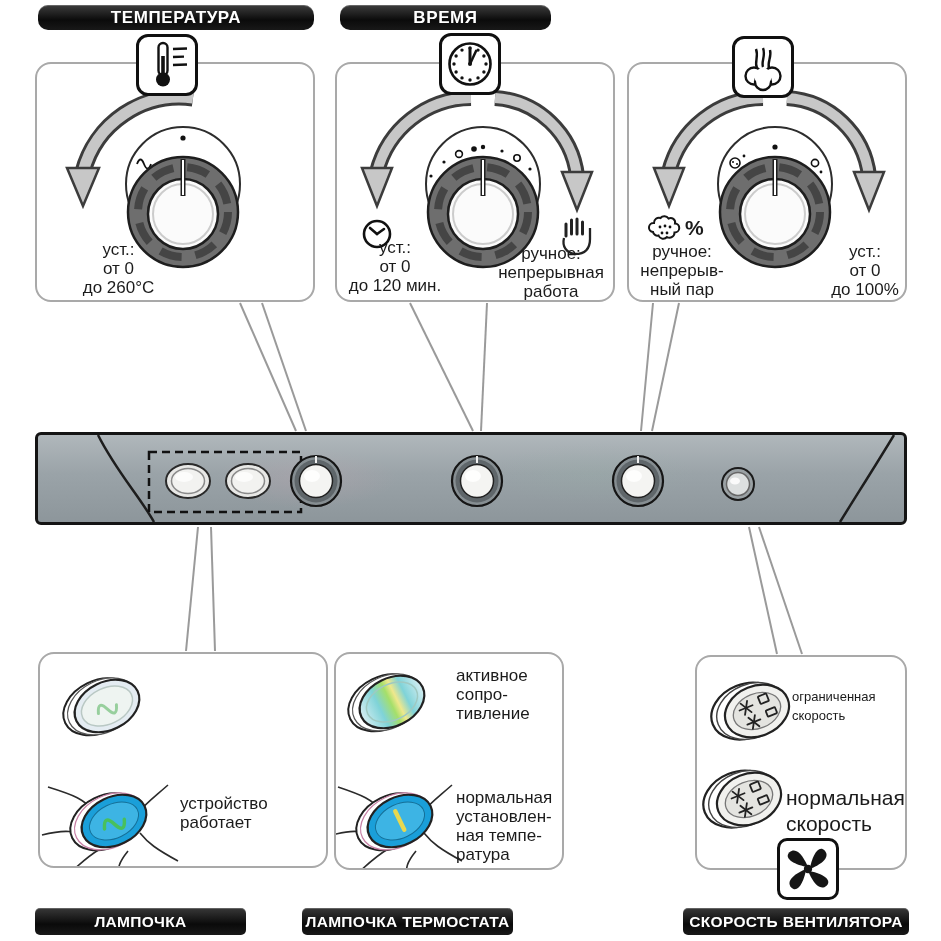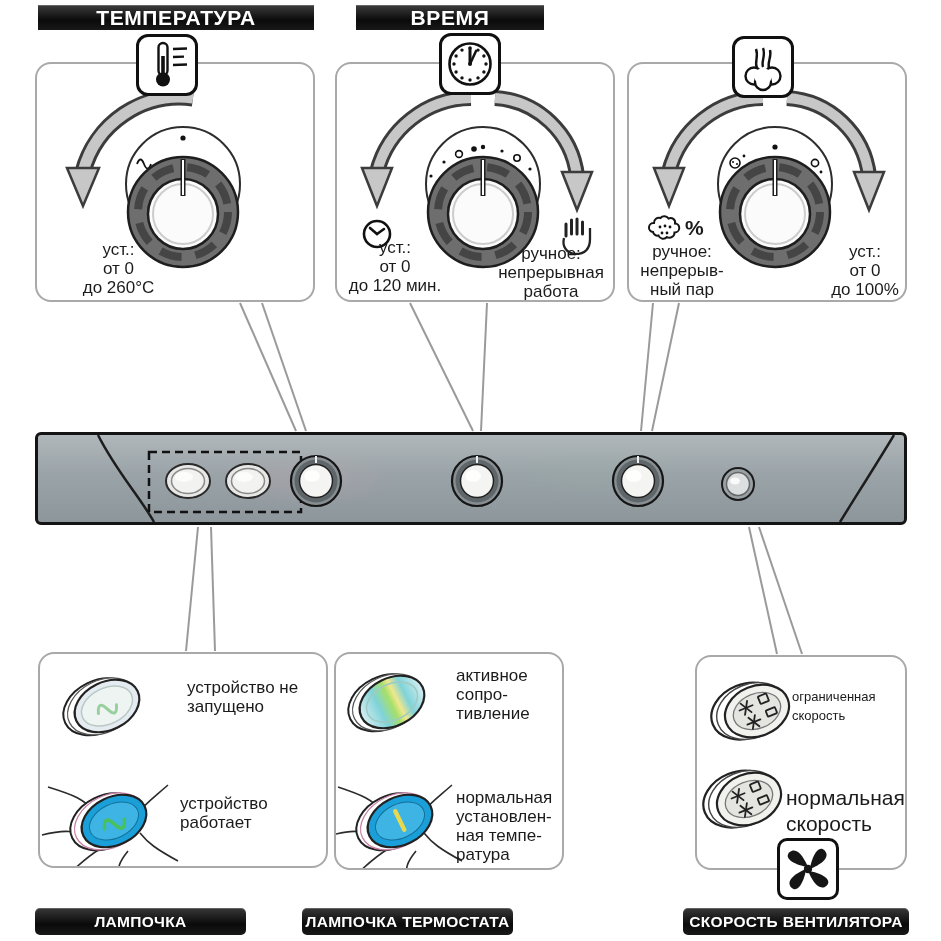--- a/index.html
+++ b/index.html
@@ -1,20 +1,20 @@
 <!DOCTYPE html>
 <html><head>
 <meta charset="utf-8">
 <style>
   *{box-sizing:border-box;margin:0;padding:0}
   html,body{background:#fff}
   body{font-family:"Liberation Sans",sans-serif}
   .stage{position:relative;width:941px;height:941px;background:#fff;overflow:hidden}
   .hbar{position:absolute;height:25px;background:linear-gradient(180deg,#3d3d3d,#0b0b0b 60%,#181818);
-        border-radius:0;color:#fff;font-size:21px;font-weight:bold;text-align:center;line-height:25px;
+        border-radius:10px;color:#fff;font-size:17px;font-weight:bold;text-align:center;line-height:25px;
         letter-spacing:.6px;box-shadow:inset 0 1px 0 rgba(255,255,255,.22)}
   .fbar{position:absolute;height:27px;background:linear-gradient(180deg,#383838,#0a0a0a 60%,#191919);
         border-radius:5px;color:#fff;font-size:15.5px;font-weight:bold;text-align:center;line-height:27px;
         letter-spacing:.3px;box-shadow:inset 0 1px 0 rgba(255,255,255,.22)}
   .cbox{position:absolute;border:2px solid #a9a9a9;border-radius:16px;background:#fff}
   .iconsq{position:absolute;width:62px;height:62px;background:#fff;border:3px solid #101010;border-radius:12px;
           z-index:4;display:flex;align-items:center;justify-content:center}
   .txt{position:absolute;white-space:pre-line;color:#1b1b1b;font-weight:normal;font-size:17px;line-height:19px;text-align:center}
   .txt.l{text-align:left}
   .panel{position:absolute;left:35px;top:432px;width:872px;height:93px;border:3px solid #141414;border-radius:6px;overflow:hidden;
@@ -26,21 +26,21 @@
   .boxsvg{position:absolute;left:0;top:0}
   svg{display:block}
   .pct{position:absolute;font-weight:bold;color:#1b1b1b;font-size:21px}
 </style>
 </head>
 <body>
 
 <div class="stage">
 
   <div class="hbar" style="left:38px;top:5px;width:276px">ТЕМПЕРАТУРА</div>
-  <div class="hbar" style="left:356px;top:5px;width:188px">ВРЕМЯ</div>
+  <div class="hbar" style="left:340px;top:5px;width:211px">ВРЕМЯ</div>
 
   <div class="cbox" style="left:35px;top:62px;width:280px;height:240px">
     <svg class="boxsvg" width="276" height="236" viewBox="0 0 276 236">
       <g>
         <path d="M156,34 A100,100 0 0 0 46,108" stroke="#3c3c3c" stroke-width="17" fill="none"></path>
         <path d="M156,34 A100,100 0 0 0 46,108" stroke="#c7c7c7" stroke-width="11" fill="none"></path>
         <polygon points="30,104 62,104 46,142" fill="#c7c7c7" stroke="#3c3c3c" stroke-width="2.5"></polygon>
       </g>
       <g>
         <circle cx="146" cy="120" r="57" fill="#fff" stroke="#2d2d2d" stroke-width="2"></circle>
@@ -263,22 +263,20 @@
         </g>
         <g transform="rotate(-26)">
           <ellipse cx="-8" cy="-3" rx="37" ry="26" fill="#fff" stroke="#222" stroke-width="2"></ellipse>
           <ellipse cx="-4" cy="-1.5" rx="37" ry="26" fill="#fff" stroke="#c77fa5" stroke-width="1.2"></ellipse>
           <ellipse rx="34" ry="24" fill="#1a9fd9" stroke="#222" stroke-width="2.2"></ellipse>
           <ellipse rx="26" ry="17" fill="#3db4e4" stroke="#156f97" stroke-width="1"></ellipse>
           <path d="M-12,3 q5.5,-14 11,0 q5.5,14 11,0" stroke="#48c05c" stroke-width="3.5" fill="none" stroke-linecap="round"></path>
         </g>
       </g>
     </svg>
-    <div class="txt l" style="left:147px;top:24px;width:138px">устройство не
-запущено</div>
     <div class="txt l" style="left:140px;top:140px;width:138px">устройство
 работает</div>
   </div>
 
   <div class="cbox" style="left:334px;top:652px;width:230px;height:218px">
     <svg class="boxsvg" width="226" height="214" viewBox="0 0 226 214">
       <defs>
         <linearGradient id="g-thermo" x1="0" y1="0" x2="1" y2="0">
           <stop offset="0" stop-color="#d6eef2"></stop>
             <stop offset=".3" stop-color="#7fd3d8"></stop>

